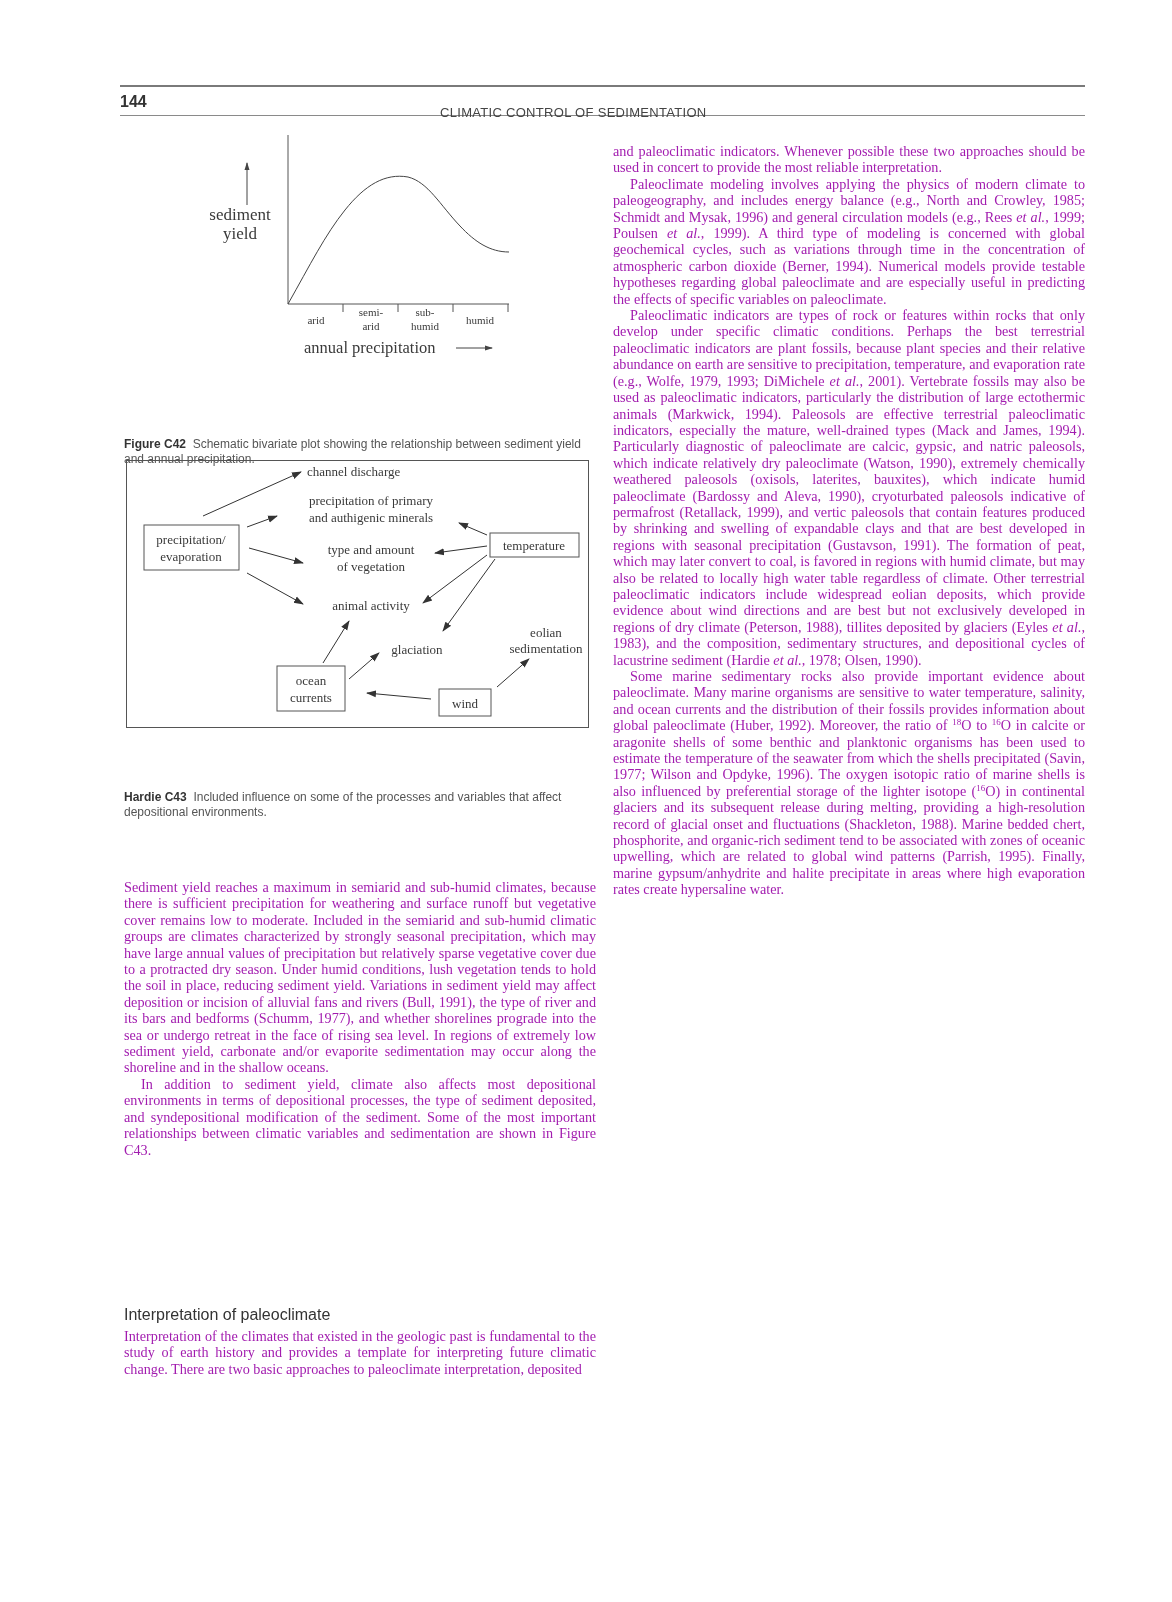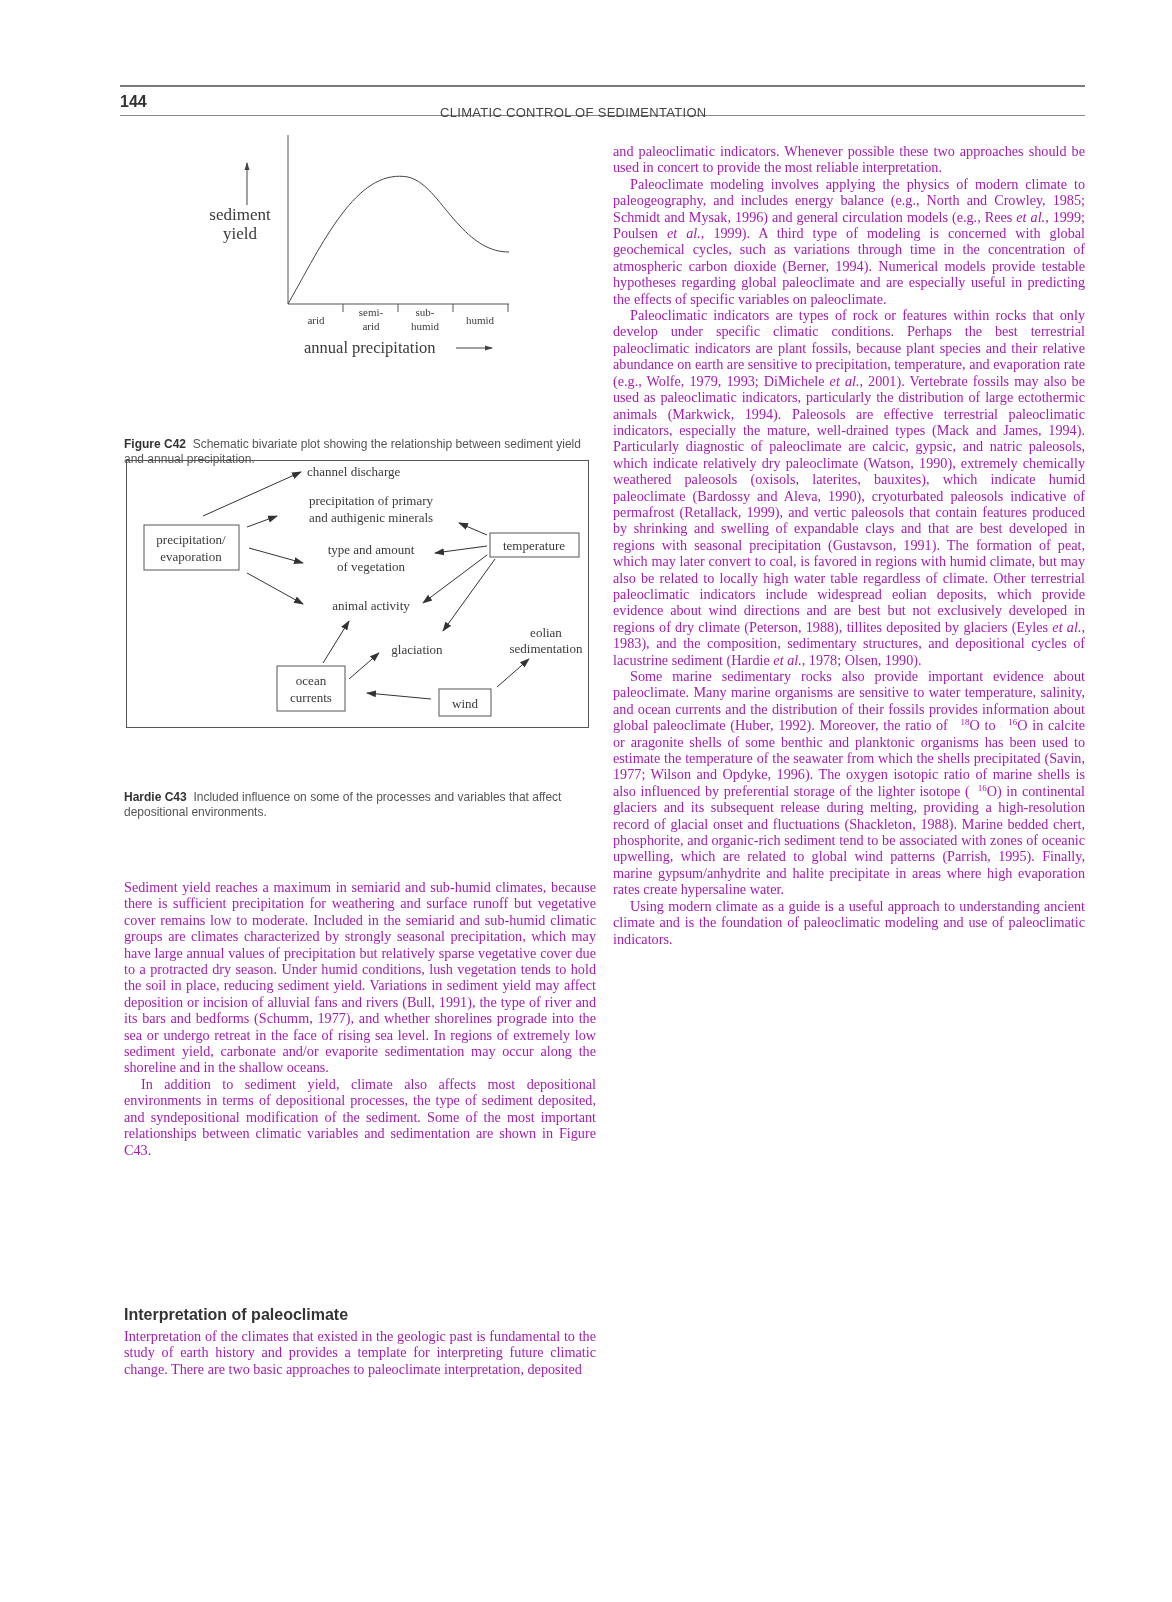--- a/index.html
+++ b/index.html
@@ -15,26 +15,26 @@
   }
   .page-num { position: absolute; left: 0; top: 6px; font-size: 16px; font-weight: bold; color: #333; }
   .running-title { position: absolute; left: 320px; top: 18px; font-size: 13px; letter-spacing: 0.3px; color: #444; }
 
   .col { position: absolute; width: 472px; font-size: 14.2px; line-height: 16.4px; text-align: justify; color: #a21caf; }
   .col-left { left: 124px; }
   .col-right { left: 613px; top: 143px; }
   .col p { margin: 0; text-indent: 17px; }
   .col p.noindent { text-indent: 0; }
   .col em { font-style: italic; }
-  sup { font-size: 9px; line-height: 0; vertical-align: 5px; margin-left: 8px; }
+  sup { font-size: 9px; line-height: 0; vertical-align: 5px; }
 
   .caption { position: absolute; left: 124px; width: 472px; font-family: "Liberation Sans", "DejaVu Sans", sans-serif; font-size: 12px; line-height: 14.5px; color: #555; margin-top: 40px; }
   .caption b { color: #333; }
 
-  .section-heading { position: absolute; left: 124px; top: 1306px; font-family: "Liberation Sans", "DejaVu Sans", sans-serif; font-weight: bold; font-size: 16px; color: #333; }
+  .section-heading { position: absolute; left: 124px; top: 1306px; font-family: "Liberation Sans", "DejaVu Sans", sans-serif; font-weight: normal; font-size: 16px; color: #333; }
 
   .fig42 { position: absolute; left: 180px; top: 130px; width: 350px; height: 260px; }
   .fig43 { position: absolute; left: 126px; top: 460px; width: 461px; height: 266px; border: 1px solid #555; }
   svg text { font-family: "Liberation Serif", "DejaVu Serif", serif; fill: #3a3a3a; }
 </style>
 </head>
 <body>
 
 <div class="header">
   <span class="page-num">144</span>
@@ -138,14 +138,13 @@
 
 <div class="col col-left" style="top:1328px;">
   <p class="noindent">Interpretation of the climates that existed in the geologic past is fundamental to the study of earth history and provides a template for interpreting future climatic change. There are two basic approaches to paleoclimate interpretation, deposited</p>
 </div>
 
 <div class="col col-right">
   <p class="noindent">and paleoclimatic indicators. Whenever possible these two approaches should be used in concert to provide the most reliable interpretation.</p>
   <p><span>Paleoclimate modeling involves applying the physics of modern climate to paleogeography, and includes energy balance (e.g., North and Crowley, 1985; Schmidt and Mysak, 1996) and general circulation models (e.g., Rees </span><em>et al.</em><span>, 1999; Poulsen </span><em>et al.</em><span>, 1999). A third type of modeling is concerned with global geochemical cycles, such as variations through time in the concentration of atmospheric carbon dioxide (Berner, 1994). Numerical models provide testable hypotheses regarding global paleoclimate and are especially useful in predicting the effects of specific variables on paleoclimate.</span></p>
   <p><span>Paleoclimatic indicators are types of rock or features within rocks that only develop under specific climatic conditions. Perhaps the best terrestrial paleoclimatic indicators are plant fossils, because plant species and their relative abundance on earth are sensitive to precipitation, temperature, and evaporation rate (e.g., Wolfe, 1979, 1993; DiMichele </span><em>et al.</em><span>, 2001). Vertebrate fossils may also be used as paleoclimatic indicators, particularly the distribution of large ectothermic animals (Markwick, 1994). Paleosols are effective terrestrial paleoclimatic indicators, especially the mature, well-drained types (Mack and James, 1994). Particularly diagnostic of paleoclimate are calcic, gypsic, and natric paleosols, which indicate relatively dry paleoclimate (Watson, 1990), extremely chemically weathered paleosols (oxisols, laterites, bauxites), which indicate humid paleoclimate (Bardossy and Aleva, 1990), cryoturbated paleosols indicative of permafrost (Retallack, 1999), and vertic paleosols that contain features produced by shrinking and swelling of expandable clays and that are best developed in regions with seasonal precipitation (Gustavson, 1991). The formation of peat, which may later convert to coal, is favored in regions with humid climate, but may also be related to locally high water table regardless of climate. Other terrestrial paleoclimatic indicators include widespread eolian deposits, which provide evidence about wind directions and are best but not exclusively developed in regions of dry climate (Peterson, 1988), tillites deposited by glaciers (Eyles </span><em>et al.</em><span>, 1983), and the composition, sedimentary structures, and depositional cycles of lacustrine sediment (Hardie </span><em>et al.</em><span>, 1978; Olsen, 1990).</span></p>
   <p><span>Some marine sedimentary rocks also provide important evidence about paleoclimate. Many marine organisms are sensitive to water temperature, salinity, and ocean currents and the distribution of their fossils provides information about global paleoclimate (Huber, 1992). Moreover, the ratio of </span><sup>18</sup><span>O to </span><sup>16</sup><span>O in calcite or aragonite shells of some benthic and planktonic organisms has been used to estimate the temperature of the seawater from which the shells precipitated (Savin, 1977; Wilson and Opdyke, 1996). The oxygen isotopic ratio of marine shells is also influenced by preferential storage of the lighter isotope (</span><sup>16</sup><span>O) in continental glaciers and its subsequent release during melting, providing a high-resolution record of glacial onset and fluctuations (Shackleton, 1988). Marine bedded chert, phosphorite, and organic-rich sediment tend to be associated with zones of oceanic upwelling, which are related to global wind patterns (Parrish, 1995). Finally, marine gypsum/anhydrite and halite precipitate in areas where high evaporation rates create hypersaline water.</span></p>
-  <p>Using modern climate as a guide is a useful approach to understanding ancient climate and is the foundation of paleoclimatic modeling and use of paleoclimatic indicators.</p>
 </div>
 
 </body></html>

